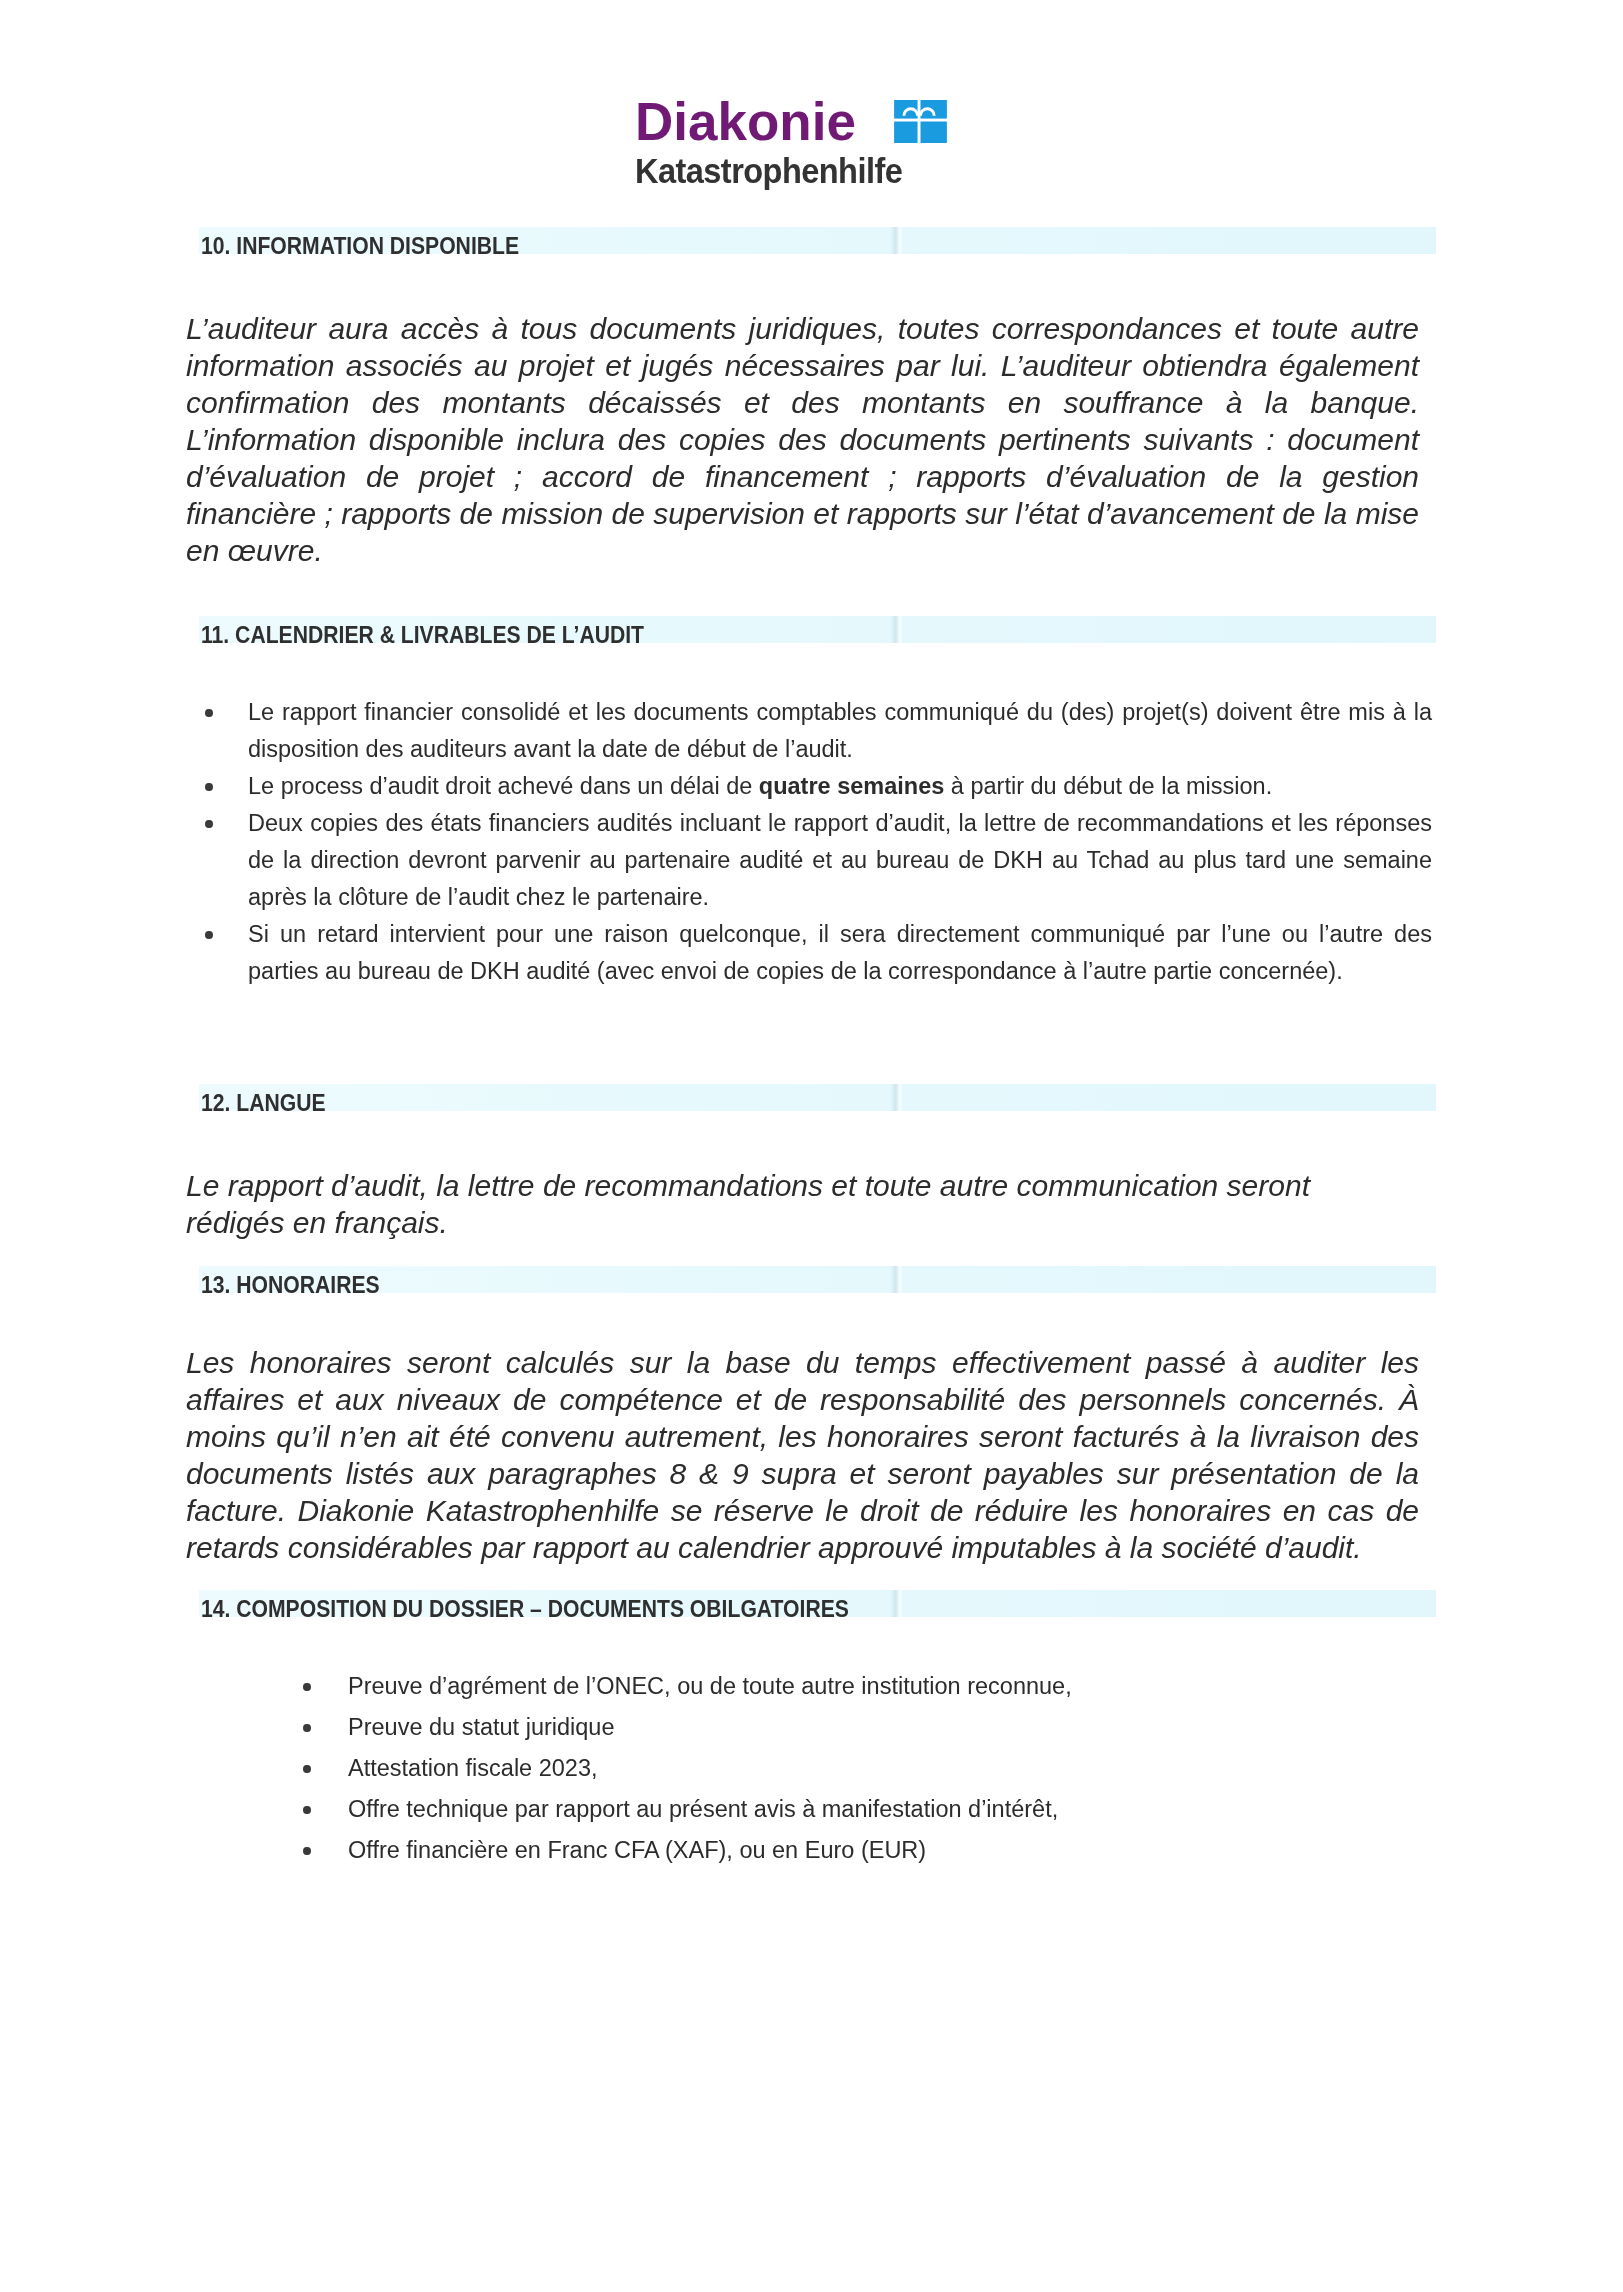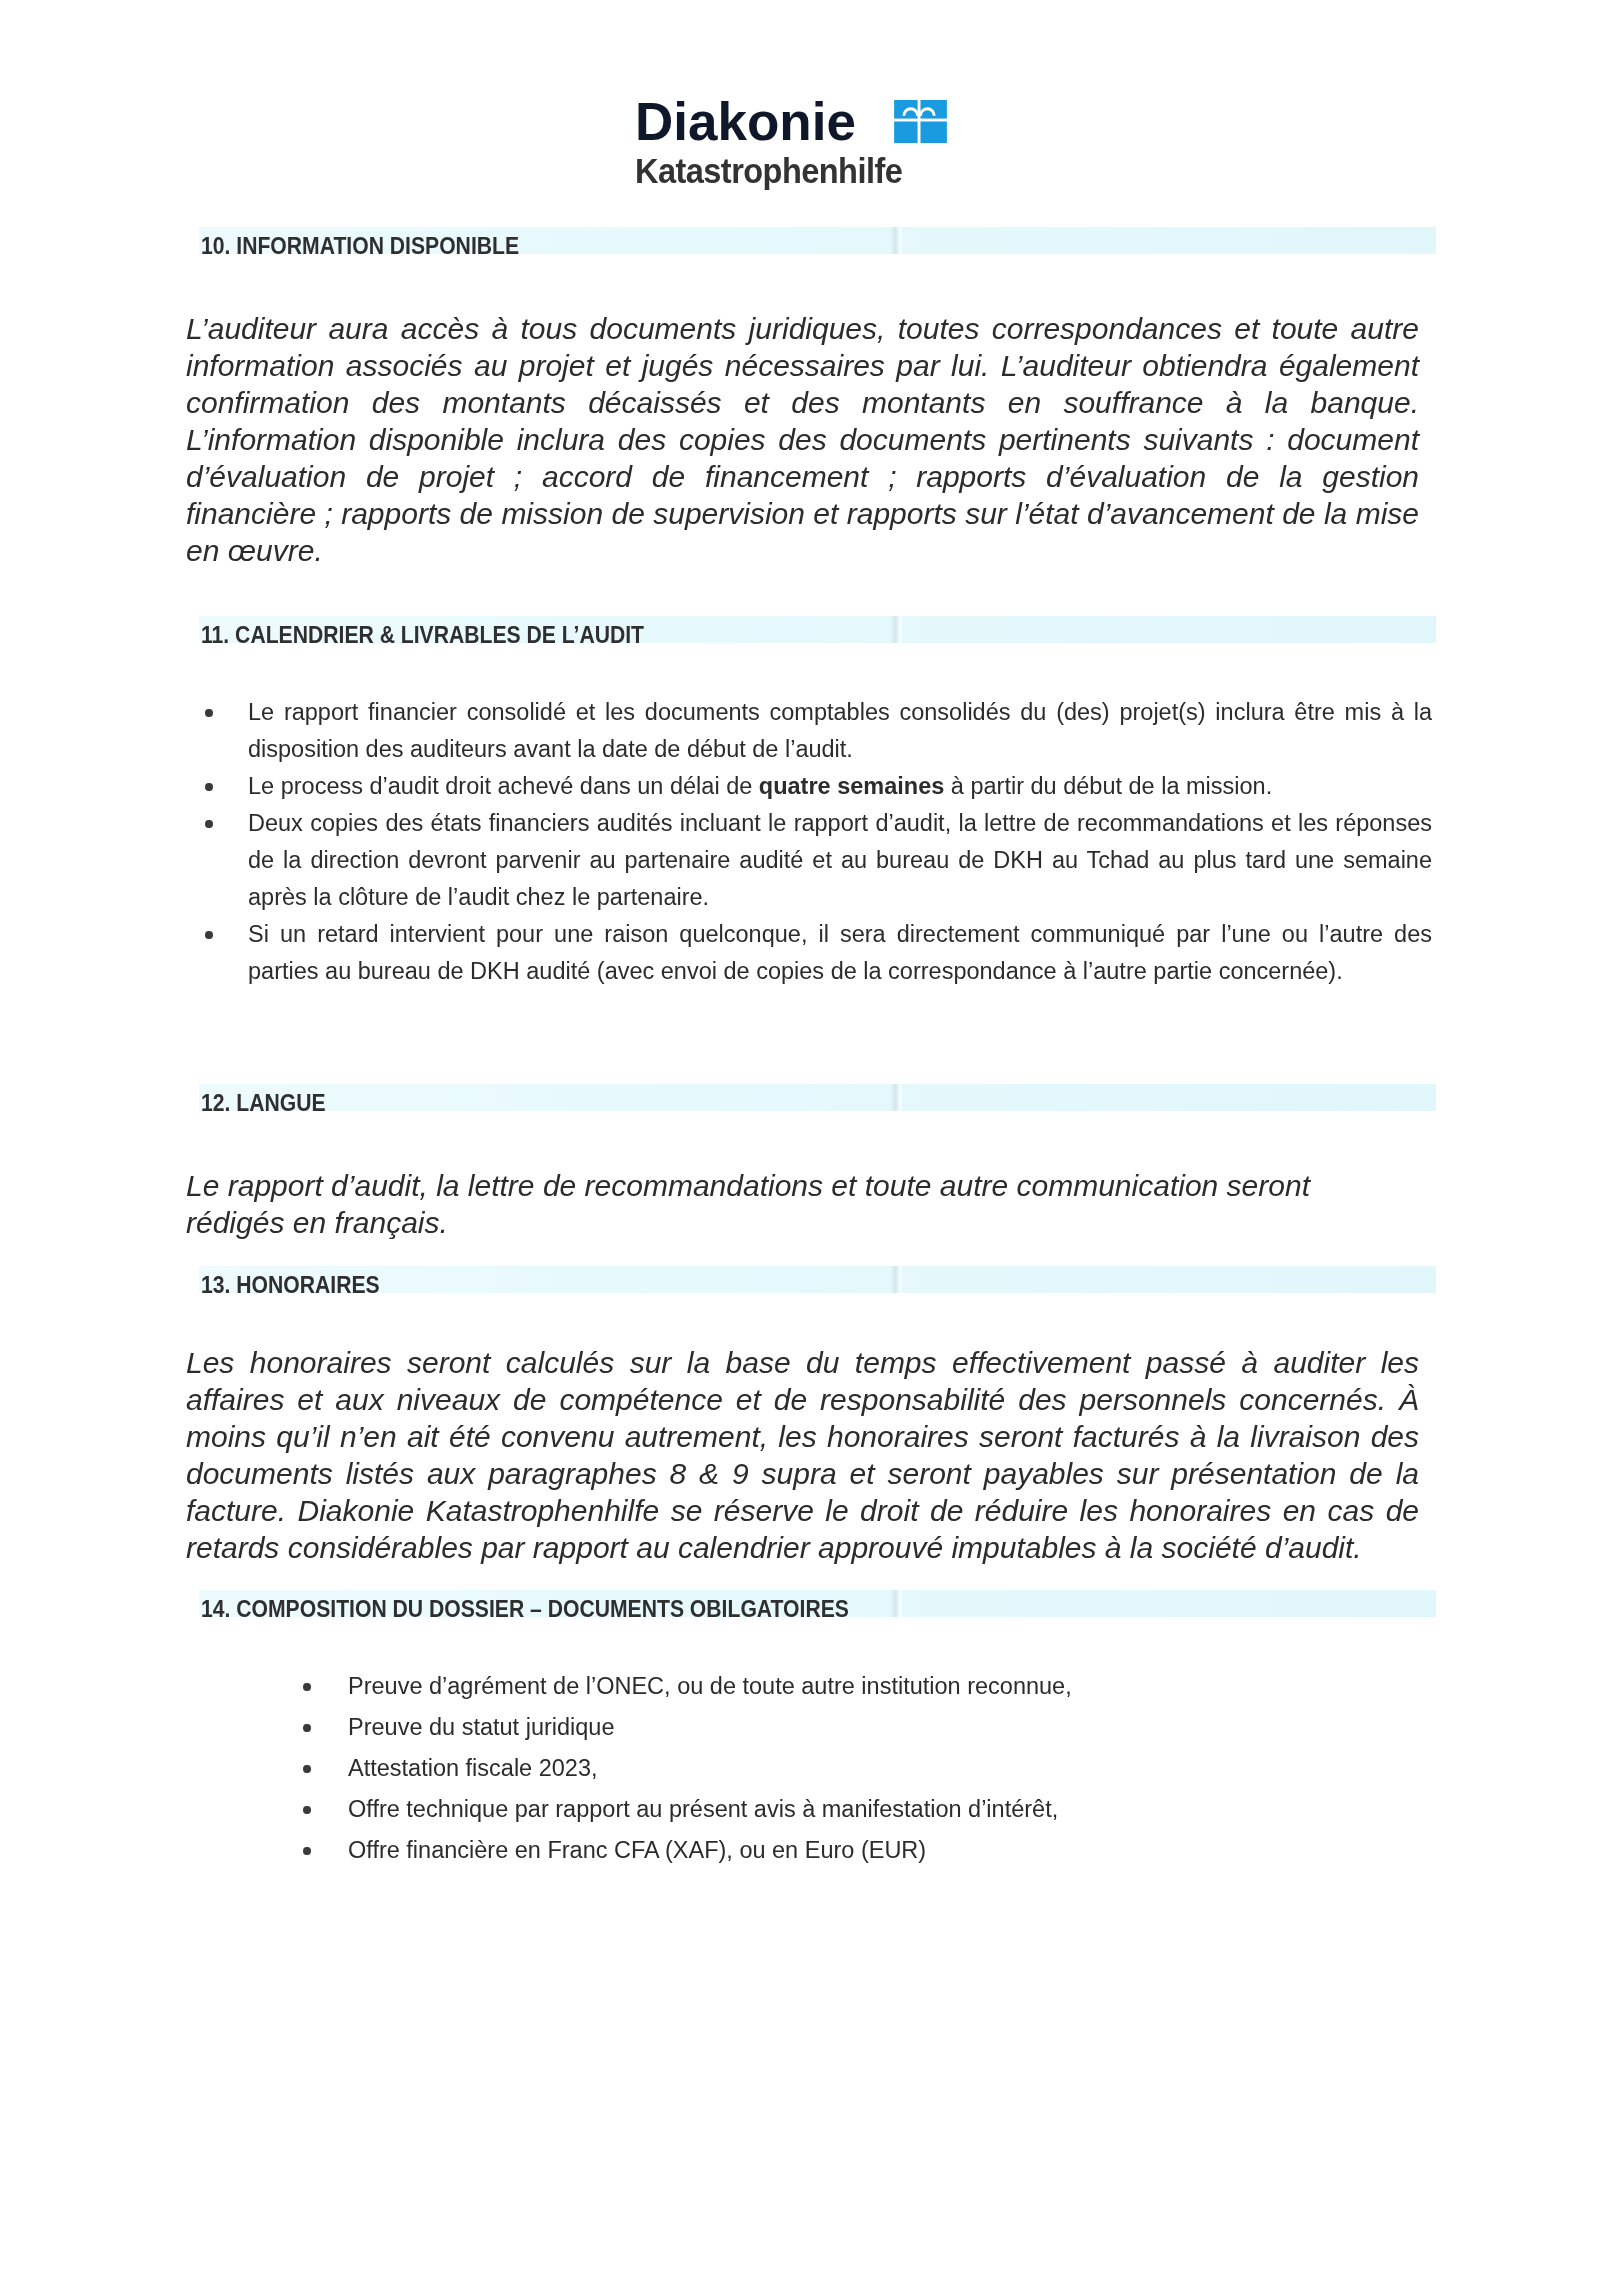--- a/index.html
+++ b/index.html
@@ -1,20 +1,20 @@
 <!DOCTYPE html>
 <html><head>
 <meta charset="utf-8">
 <style>
   html, body { margin:0; padding:0; background:#ffffff; }
   body { width:1623px; height:2293px; position:relative; overflow:hidden;
          font-family:"Liberation Sans", "DejaVu Sans", sans-serif; color:#2a2a2a; }
   .logo { position:absolute; left:635px; top:90px; width:323px; height:108px; }
   .logo-top { position:absolute; left:0; top:0; font-weight:bold; font-size:53px; line-height:63px;
-              color:#0f172a; letter-spacing:0px; }
+              color:#701a75; letter-spacing:0px; }
   .logo-bottom { position:absolute; left:0; top:59px; font-weight:bold; font-size:35px; line-height:43px;
                  color:#333333; letter-spacing:-0.6px; transform:scaleX(0.93); transform-origin:left center; }
   .logo-icon { position:absolute; left:259px; top:9.8px; width:53px; height:43px; }
   .section-head { position:absolute; left:199px; width:1237px; height:27px;
                   background:linear-gradient(90deg,#eefbfe 0%,#e6f9fd 40%,#e1f7fc 100%); }
   .section-head::after { content:""; position:absolute; left:691px; top:0; width:13.7px; height:100%;
                   background:linear-gradient(90deg,#e6f9fd,#cfe7ee 40%,#f6fdff 70%,#e1f7fc); }
   .section-head span { position:absolute; left:2px; top:5.9px; font-weight:bold; font-size:23.5px; color:#2f2f2f;
                   transform:scaleX(0.9); transform-origin:left center; white-space:nowrap; }
   .para { position:absolute; left:186px; width:1233px; font-size:30px; line-height:37px; text-align:justify;
@@ -44,21 +44,21 @@
   <span>10. INFORMATION DISPONIBLE</span>
 </div>
 <div class="para" style="top:310px;">
   <p>L’auditeur aura accès à tous documents juridiques, toutes correspondances et toute autre information associés au projet et jugés nécessaires par lui. L’auditeur obtiendra également confirmation des montants décaissés et des montants en souffrance à la banque. L’information disponible inclura des copies des documents pertinents suivants : document d’évaluation de projet ; accord de financement ; rapports d’évaluation de la gestion financière ; rapports de mission de supervision et rapports sur l’état d’avancement de la mise en œuvre.</p>
 </div>
 
 <div class="section-head" style="top:616px;">
   <span>11. CALENDRIER &amp; LIVRABLES DE L’AUDIT</span>
 </div>
 <ul class="bul" style="left:248px; top:694px; width:1184px;">
-  <li><span class="dot"></span><span>Le rapport financier consolidé et les documents comptables consolidés du (des) projet(s) inclura être mis à la disposition des auditeurs avant la date de début de l’audit.</span></li>
+  <li><span class="dot"></span><span>Le rapport financier consolidé et les documents comptables communiqué du (des) projet(s) doivent être mis à la disposition des auditeurs avant la date de début de l’audit.</span></li>
   <li><span class="dot"></span><span>Le process d’audit droit achevé dans un délai de </span><b class="strong">quatre semaines</b><span> à partir du début de la mission.</span></li>
   <li><span class="dot"></span><span>Deux copies des états financiers audités incluant le rapport d’audit, la lettre de recommandations et les réponses de la direction devront parvenir au partenaire audité et au bureau de DKH au Tchad au plus tard une semaine après la clôture de l’audit chez le partenaire.</span></li>
   <li><span class="dot"></span><span>Si un retard intervient pour une raison quelconque, il sera directement communiqué par l’une ou l’autre des parties au bureau de DKH audité (avec envoi de copies de la correspondance à l’autre partie concernée).</span></li>
 </ul>
 
 <div class="section-head" style="top:1084px;">
   <span>12. LANGUE</span>
 </div>
 <div class="para" style="top:1167px; text-align:left; width:1176px;">
   <p>Le rapport d’audit, la lettre de recommandations et toute autre communication seront rédigés en français.</p>

